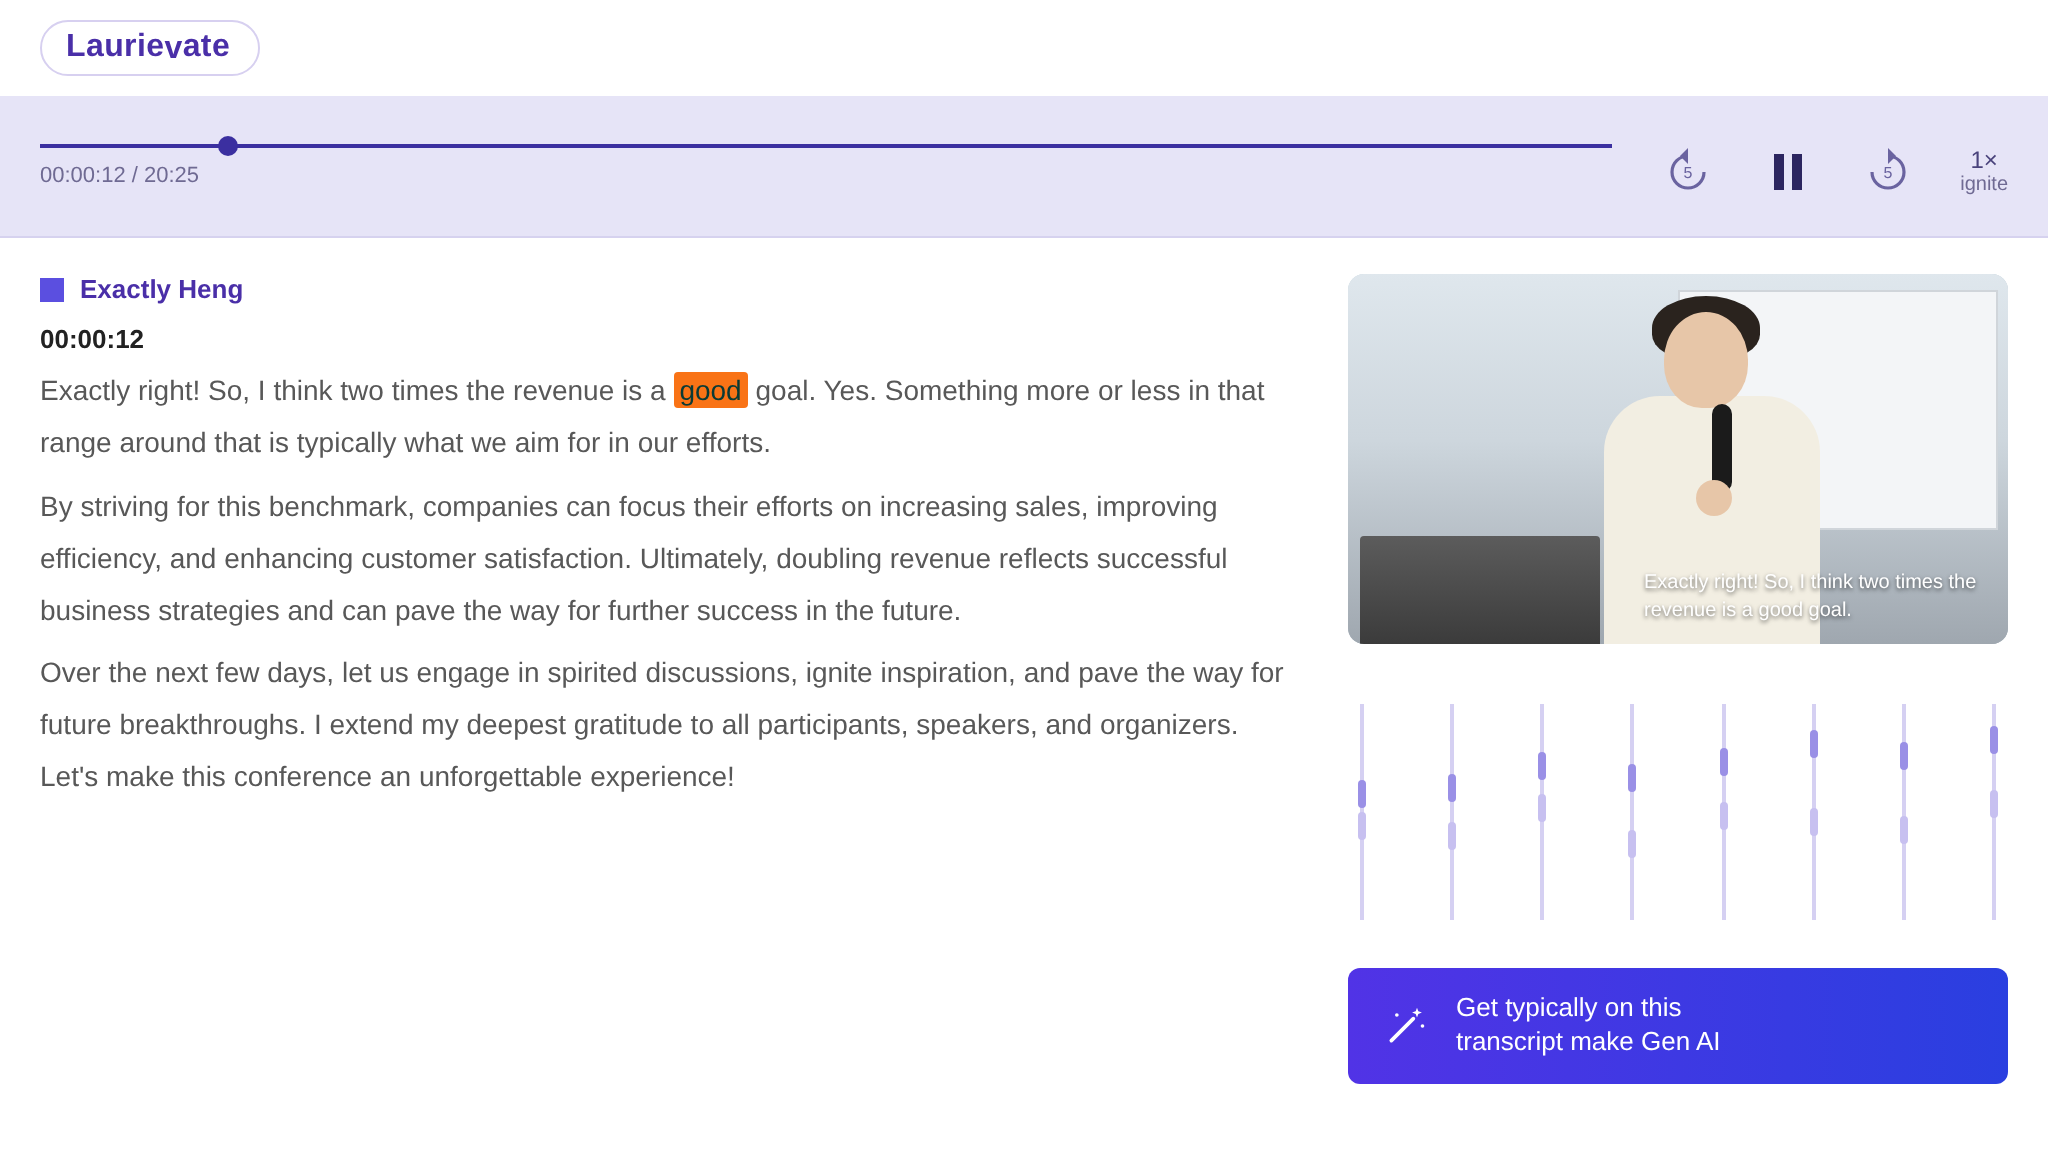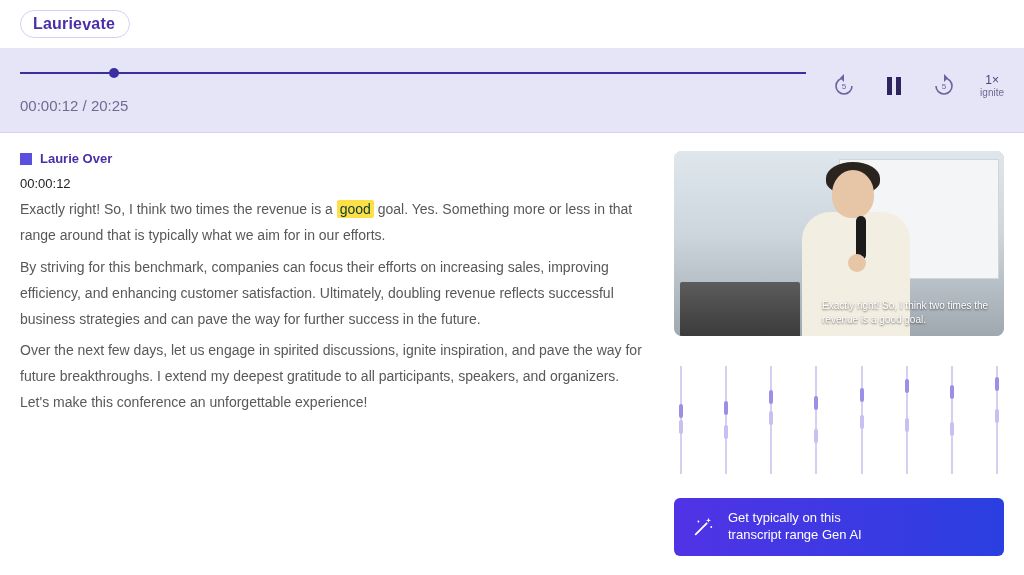--- a/index.html
+++ b/index.html
@@ -50,22 +50,22 @@
   .progress-handle {
     position: absolute;
     top: 50%;
     left: 12%;
     width: 10px; height: 10px;
     background: #3b2fa0;
     border-radius: 50%;
     transform: translate(-50%, -50%);
   }
   .progress-time {
-    margin-top: 23px;
-    font-size: 15px;
+    margin-top: 8px;
+    font-size: 11px;
     color: #6f6a93;
   }
   .controls {
     display: flex;
     align-items: center;
     gap: 22px;
     padding-top: 0;
   }
   .ctrl-btn {
     width: 28px; height: 28px;
@@ -112,34 +112,34 @@
   .speaker-swatch {
     width: 12px; height: 12px;
     background: #5b4fe0;
   }
   .speaker-name {
     font-weight: 700;
     color: #4a2fa8;
     font-size: 13px;
   }
   .ts {
-    font-weight: 400;
+    font-weight: 700;
     font-size: 13px;
     margin-top: 10px;
     margin-bottom: 6px;
     color: #222;
   }
   .seg {
     line-height: 1.85;
     color: #585858;
     font-size: 14px;
     margin-bottom: 6px;
   }
   .hl {
-    background: #fde047;
+    background: #f97316;
     color: #0a3a35;
     padding: 1px 3px;
     border-radius: 2px;
   }
   
   .rightcol {
     width: 330px;
     flex-shrink: 0;
     display: flex;
     flex-direction: column;
@@ -324,21 +324,21 @@
       <div class="num">1×</div>
       <div>ignite</div>
     </div>
   </div>
 </div>
 
 <div class="main">
   <div class="transcript">
     <div class="speaker">
       <span class="speaker-swatch"></span>
-      <span class="speaker-name">Laurie Over</span>
+      <span class="speaker-name">Exactly Heng</span>
     </div>
 
     <div class="ts">00:00:12</div>
     <div class="seg">
       <span>Exactly right! So, I think two times the revenue is a </span><span class="hl">good</span><span> goal. Yes. Something more or less in that range around that is typically what we aim for in our efforts.</span>
     </div>
 
     <div class="seg">By striving for this benchmark, companies can focus their efforts on increasing sales, improving efficiency, and enhancing customer satisfaction. Ultimately, doubling revenue reflects successful business strategies and can pave the way for further success in the future.</div>
 
     <div class="seg">Over the next few days, let us engage in spirited discussions, ignite inspiration, and pave the way for future breakthroughs. I extend my deepest gratitude to all participants, speakers, and organizers. Let's make this conference an unforgettable experience!</div>
@@ -399,17 +399,17 @@
 
     <div class="cta">
       <svg class="wand" viewBox="0 0 24 24">
         <path d="M4 20 L16 8" stroke="#fff" stroke-width="2" stroke-linecap="round"></path>
         <path d="M18 2 L18.7 4 L20.7 4.7 L18.7 5.4 L18 7.4 L17.3 5.4 L15.3 4.7 L17.3 4 Z" fill="#fff"></path>
         <circle cx="7" cy="6" r="1" fill="#fff"></circle>
         <circle cx="21" cy="12" r="1" fill="#fff"></circle>
       </svg>
       <div>
         <div>Get typically on this</div>
-        <div>transcript range Gen AI</div>
+        <div>transcript make Gen AI</div>
       </div>
     </div>
   </div>
 </div>
 
 </body></html>

